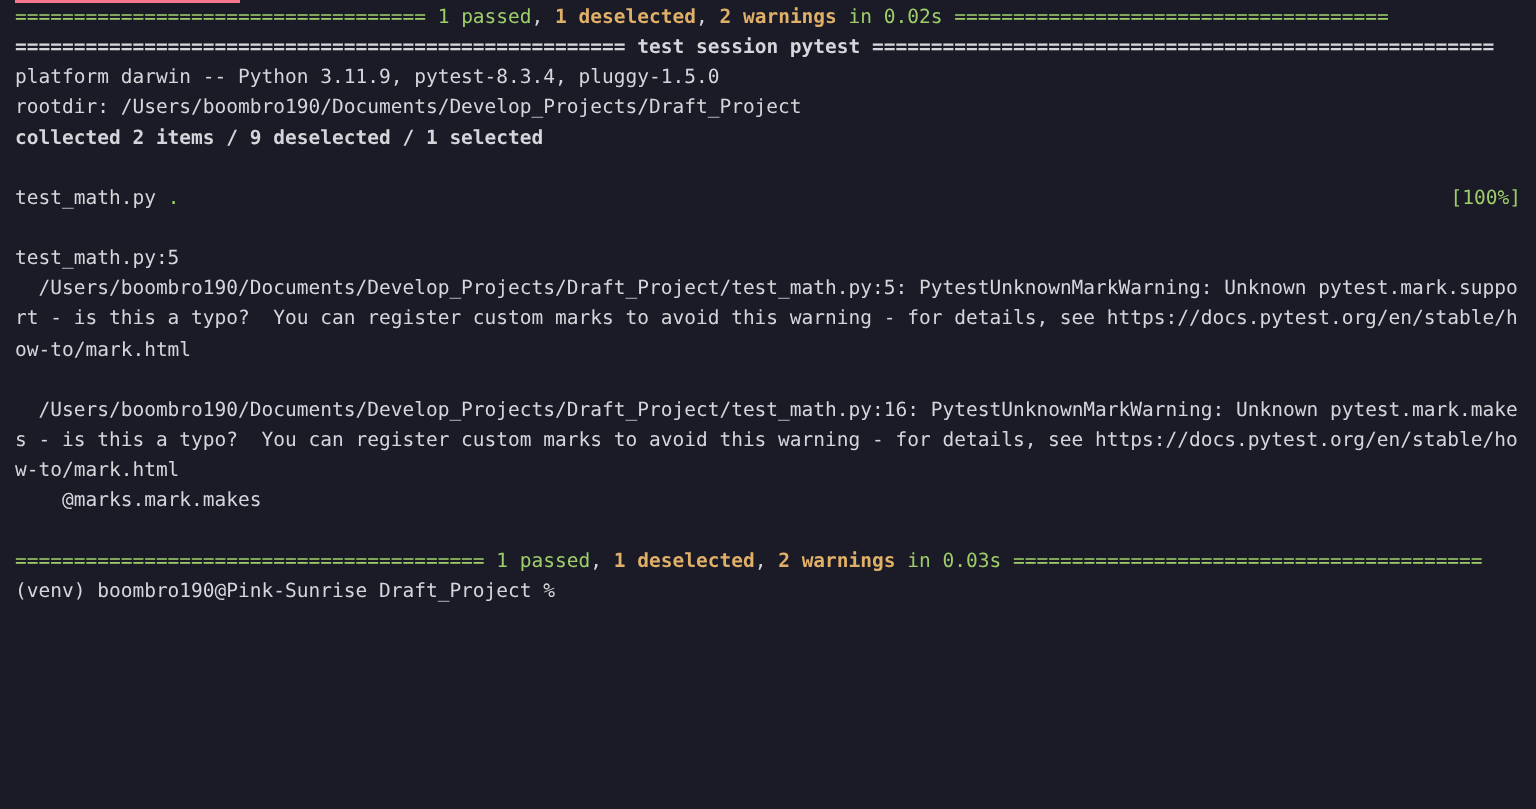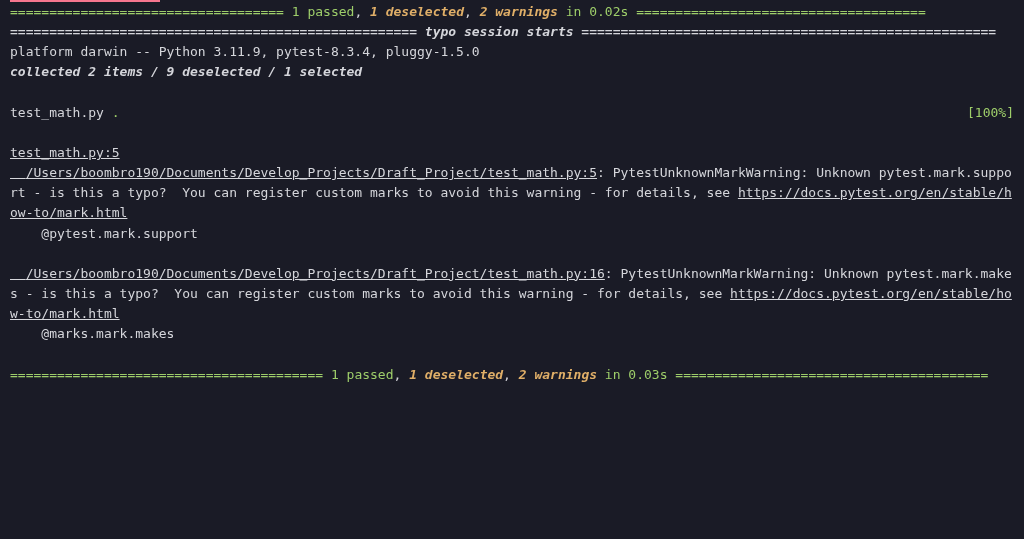--- a/index.html
+++ b/index.html
@@ -9,56 +9,57 @@
     font-family: 'Menlo', 'Monaco', 'Consolas', monospace;
     font-size: 13px;
     line-height: 1.55;
     padding: 0 10px;
     width: 1024px;
     overflow-x: hidden;
   }
   .line { white-space: pre-wrap; word-break: break-all; }
   .green { color: #9ece6a; }
   .yellow { color: #e0af68; }
-  .bold { font-weight: bold; font-style: italic; }
+  .bold { font-weight: bold; }
   .white { color: #d5d6db; }
-  .underline { text-decoration: underline; }
+  .underline { }
   .right { float: right; }
   .red-top { border-top: 2px solid #f7768e; width: 150px; position: relative; top:0; left:0;}
 </style>
 </head>
 <body>
 
 <div>
 
 <div class="red-top"></div>
 
 <div class="line"><span class="green">===================================</span><span class="green"> 1 passed</span><span class="white">, </span><span class="yellow bold">1 deselected</span><span class="white">, </span><span class="yellow bold">2 warnings</span><span class="green"> in 0.02s </span><span class="green">=====================================</span></div>
 
 
-<div class="line bold white"><span>==================================================== </span><span>typo session starts</span><span> =====================================================</span></div>
+<div class="line bold white"><span>==================================================== </span><span>test session pytest</span><span> =====================================================</span></div>
 
 <div class="line white">platform darwin -- Python 3.11.9, pytest-8.3.4, pluggy-1.5.0</div>
+<div class="line white">rootdir: /Users/boombro190/Documents/Develop_Projects/Draft_Project</div>
 <div class="line bold white">collected 2 items / 9 deselected / 1 selected</div>
 
 <div class="line">&nbsp;</div>
 
 <div class="line"><span class="white">test_math.py </span><span class="green">.</span><span class="right green">[100%]</span></div>
 
 <div class="line">&nbsp;</div>
 
 
 <div class="line white underline">test_math.py:5</div>
 <div class="line white"><span class="underline">  /Users/boombro190/Documents/Develop_Projects/Draft_Project/test_math.py:5</span><span>: PytestUnknownMarkWarning: Unknown pytest.mark.support - is this a typo?  You can register custom marks to avoid this warning - for details, see </span><span class="underline">https://docs.pytest.org/en/stable/how-to/mark.html</span></div>
-<div class="line white">    @pytest.mark.support</div>
 
 <div class="line">&nbsp;</div>
 
 <div class="line white"><span class="underline">  /Users/boombro190/Documents/Develop_Projects/Draft_Project/test_math.py:16</span><span>: PytestUnknownMarkWarning: Unknown pytest.mark.makes - is this a typo?  You can register custom marks to avoid this warning - for details, see </span><span class="underline">https://docs.pytest.org/en/stable/how-to/mark.html</span></div>
 <div class="line white">    @marks.mark.makes</div>
 
 <div class="line">&nbsp;</div>
 
 
 <div class="line"><span class="green">======================================== </span><span class="green">1 passed</span><span class="white">, </span><span class="yellow bold">1 deselected</span><span class="white">, </span><span class="yellow bold">2 warnings</span><span class="green"> in 0.03s </span><span class="green">========================================</span></div>
 
+<div class="line white">(venv) boombro190@Pink-Sunrise Draft_Project % </div>
 
 </div>
 
 </body></html>

